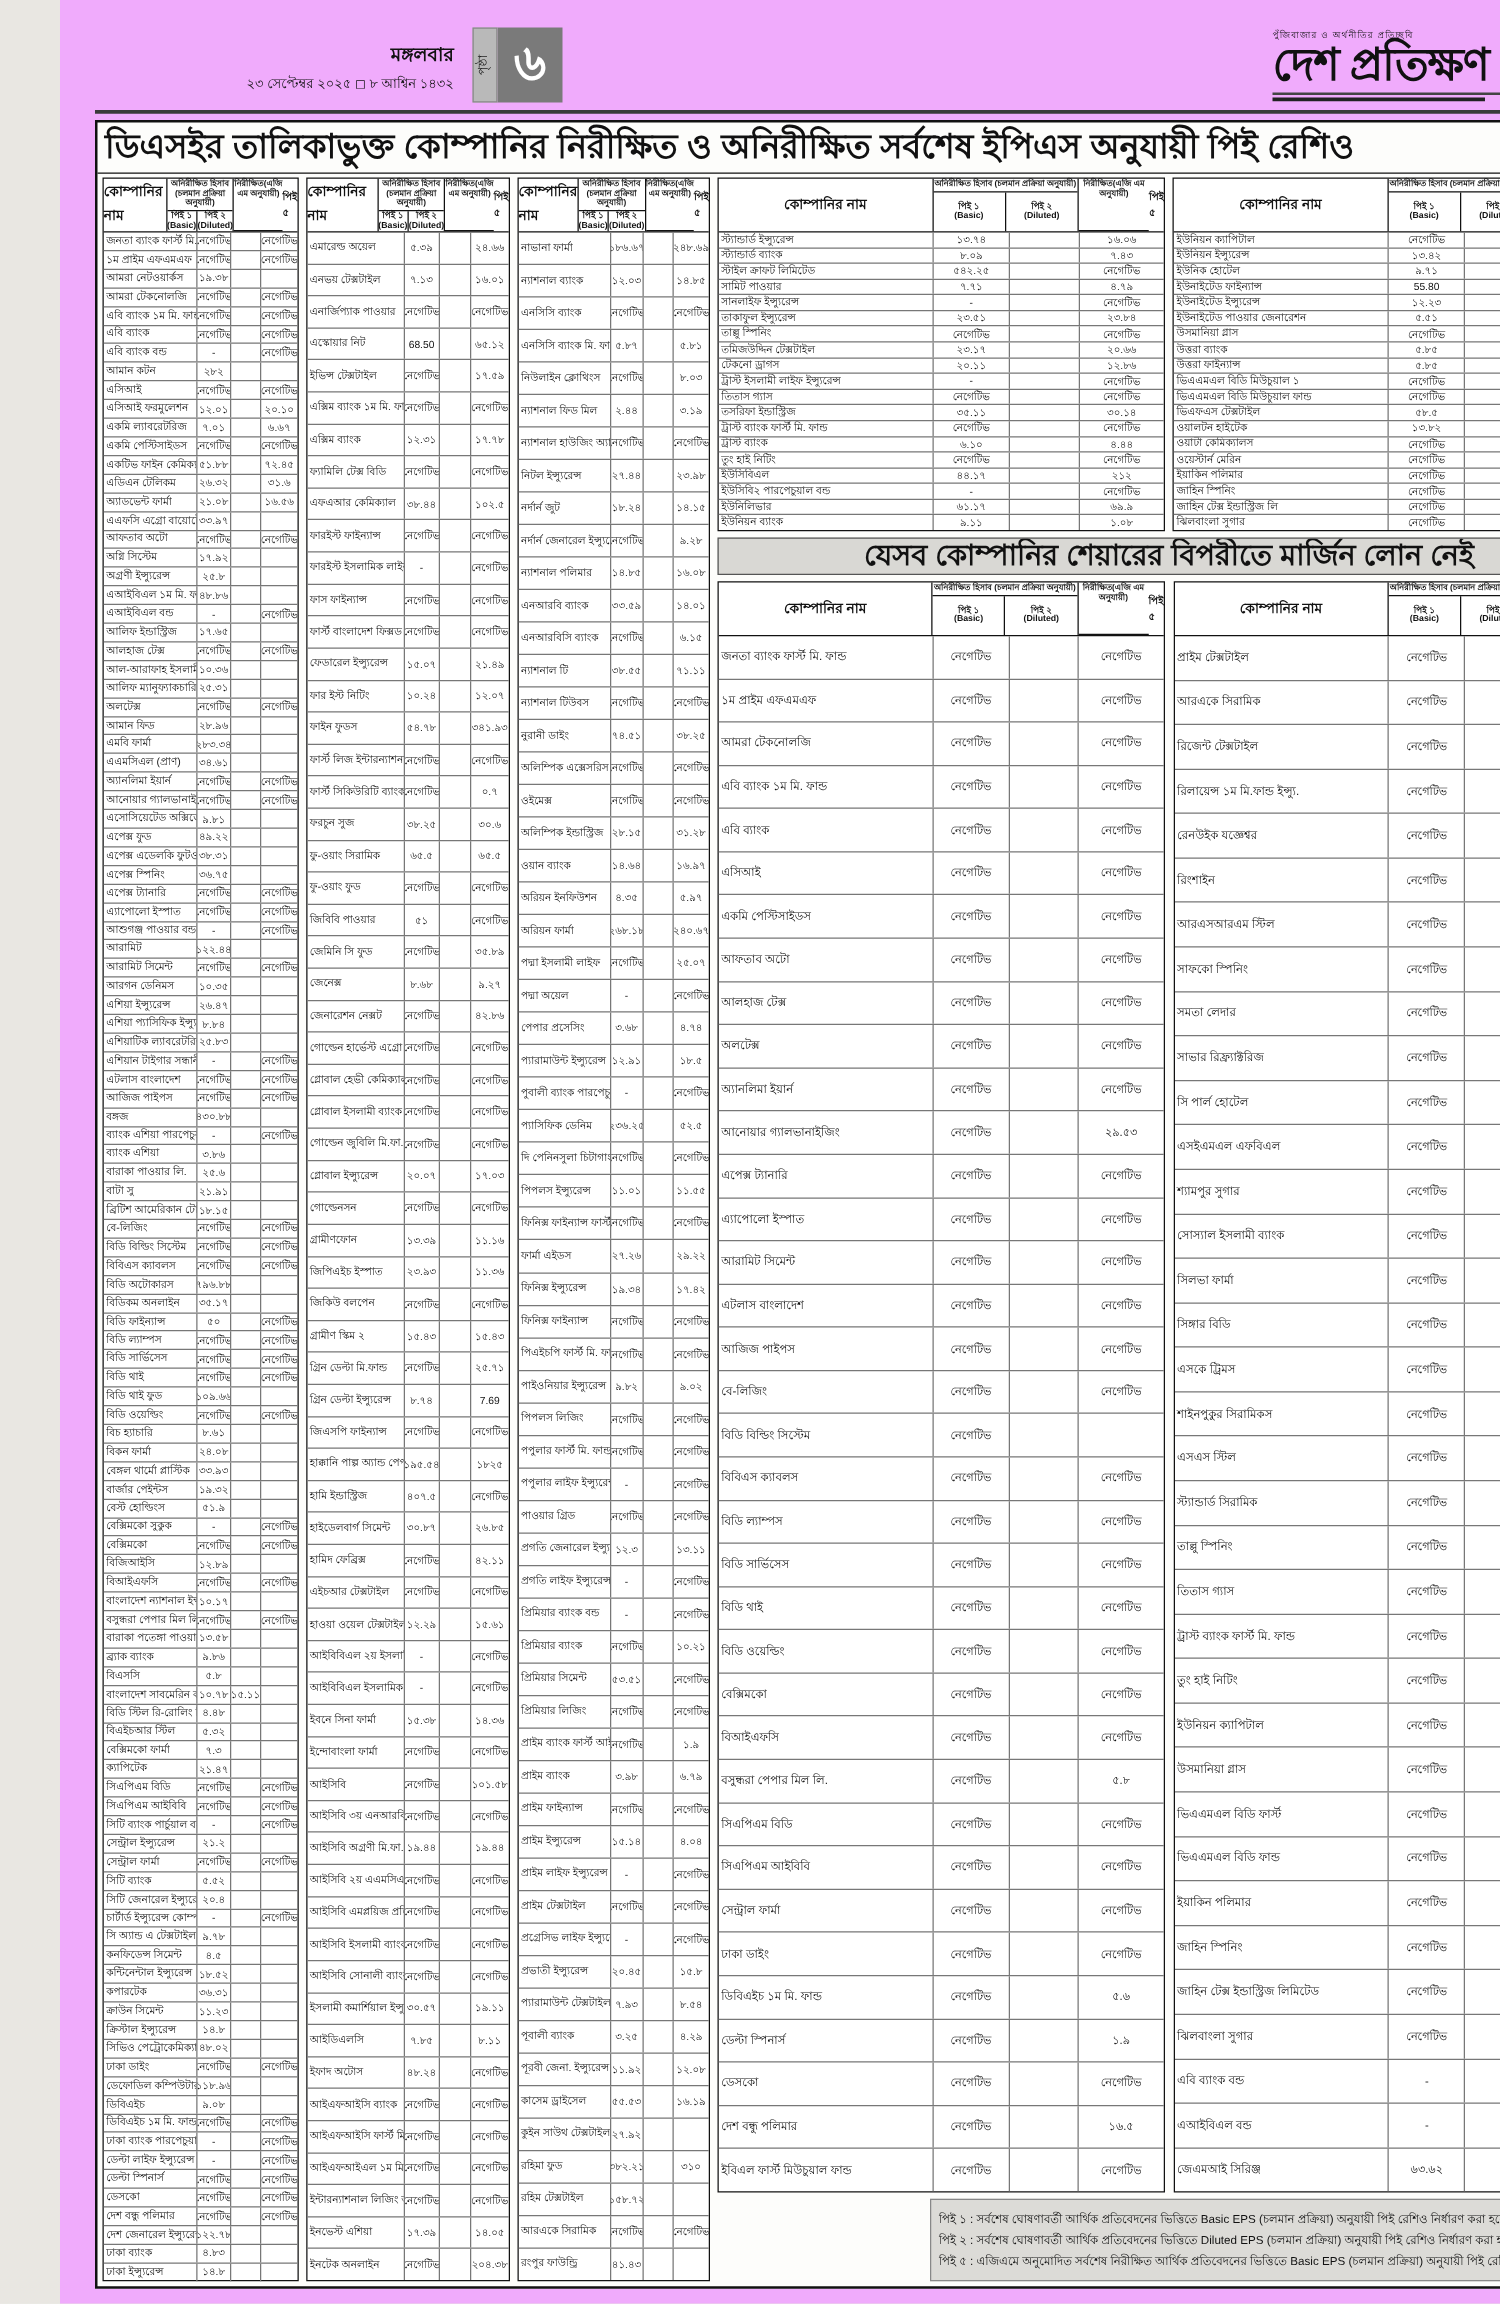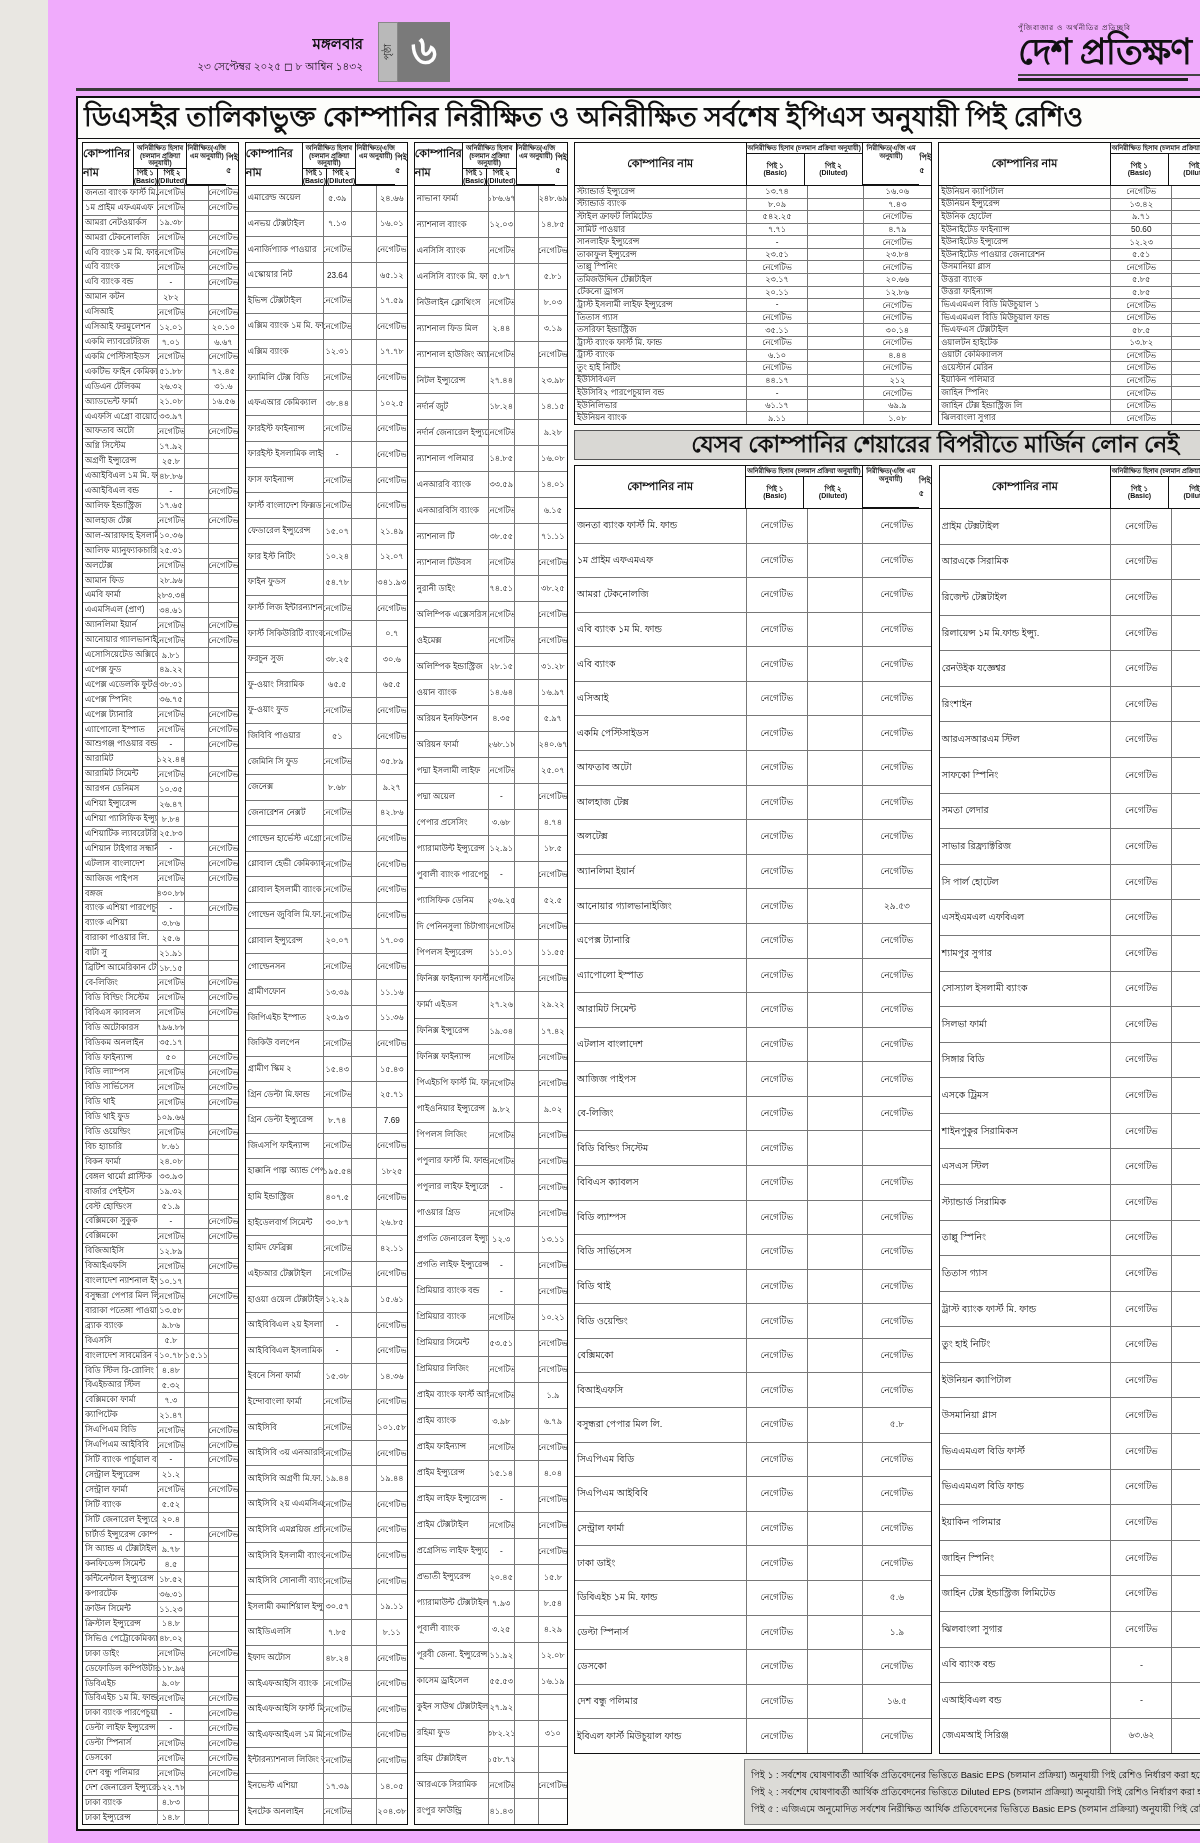--- a/index.html
+++ b/index.html
@@ -796,21 +796,21 @@
                 <div class="c-v c5">১৬.০১</div>
               </div>
               <div class="trow">
                 <div class="c-name">এনার্জিপ্যাক পাওয়ার</div>
                 <div class="c-v c1">নেগেটিভ</div>
                 <div class="c-v c2"></div>
                 <div class="c-v c5">নেগেটিভ</div>
               </div>
               <div class="trow">
                 <div class="c-name">এস্কোয়ার নিট</div>
-                <div class="c-v c1">23.64</div>
+                <div class="c-v c1">68.50</div>
                 <div class="c-v c2"></div>
                 <div class="c-v c5">৬৫.১২</div>
               </div>
               <div class="trow">
                 <div class="c-name">ইভিন্স টেক্সটাইল</div>
                 <div class="c-v c1">নেগেটিভ</div>
                 <div class="c-v c2"></div>
                 <div class="c-v c5">১৭.৫৯</div>
               </div>
               <div class="trow">
@@ -1740,21 +1740,21 @@
                     <div class="c-v c5">১৬.৩৬</div>
                   </div>
                   <div class="trow">
                     <div class="c-name">ইউনিক হোটেল</div>
                     <div class="c-v c1">৯.৭১</div>
                     <div class="c-v c2"></div>
                     <div class="c-v c5">৭.৯৪</div>
                   </div>
                   <div class="trow">
                     <div class="c-name">ইউনাইটেড ফাইন্যান্স</div>
-                    <div class="c-v c1">50.60</div>
+                    <div class="c-v c1">55.80</div>
                     <div class="c-v c2"></div>
                     <div class="c-v c5">১১.৭৯</div>
                   </div>
                   <div class="trow">
                     <div class="c-name">ইউনাইটেড ইন্স্যুরেন্স</div>
                     <div class="c-v c1">১২.২৩</div>
                     <div class="c-v c2"></div>
                     <div class="c-v c5">১৭.৯৬</div>
                   </div>
                   <div class="trow">

